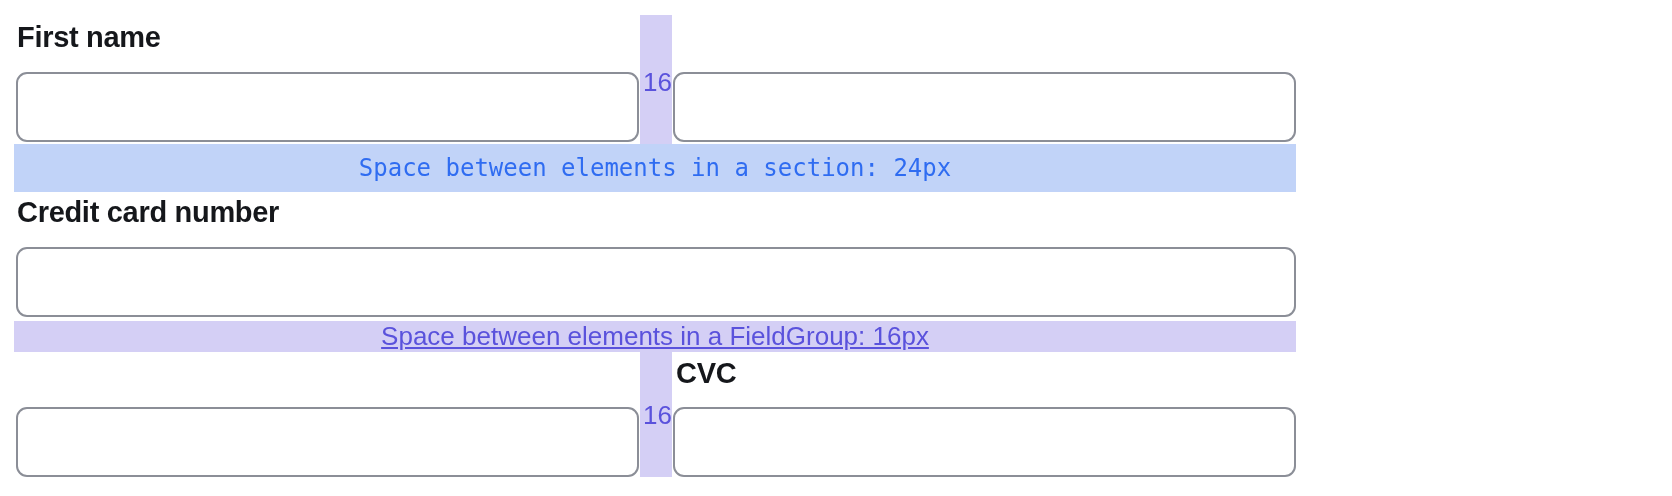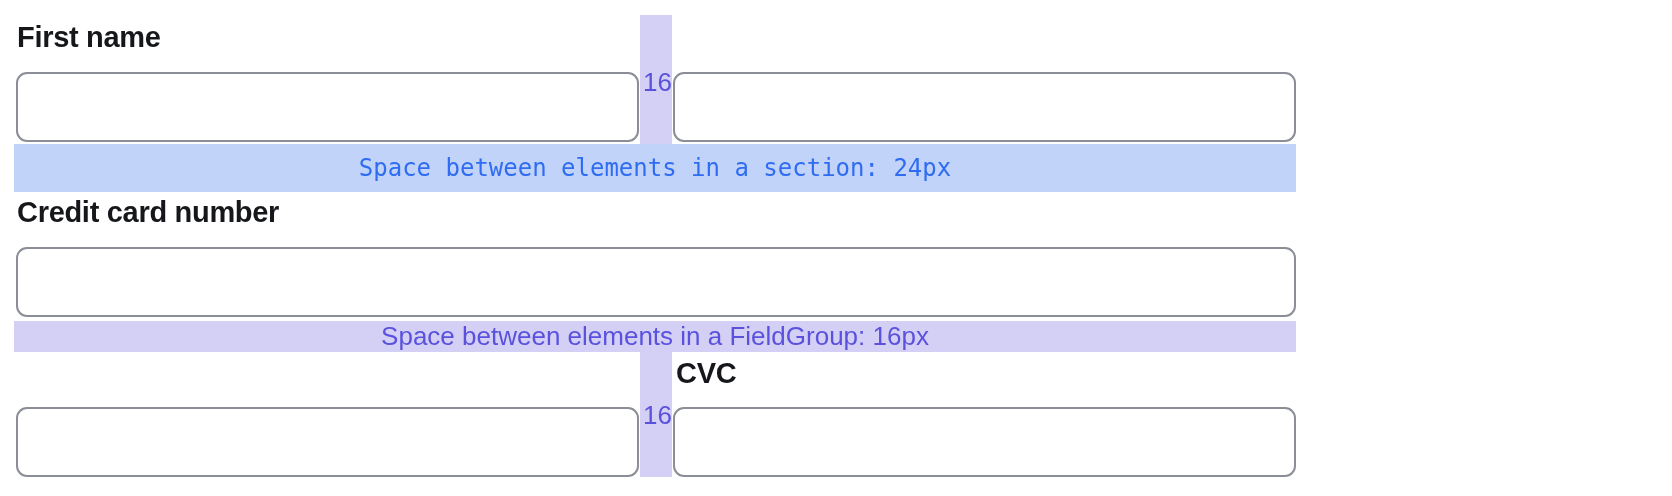--- a/index.html
+++ b/index.html
@@ -66,20 +66,21 @@
     color: var(--section-band-text, #2f6cf1);
   }
   .hband.fieldgroup {
     top: 321px;
     height: 31px;
     line-height: 31px;
     background: var(--fieldgroup-band-bg, #d4cff5);
     font-family: "Liberation Sans", sans-serif;
     font-size: 26px;
     color: var(--fieldgroup-band-text, #5a52dc);
+    text-decoration: underline;
   }
   
   #label-first   { left: 17px;  top: 22px;  }
   #label-last    { left: 676px; top: 22px;  }
   #input-first   { left: 16px;  top: 72px;  width: 623px; }
   #input-last    { left: 673px; top: 72px;  width: 623px; }
   #vband-top     { top: 15px;   height: 129px; }
   #gap-top       { top: 69px;   }
   #label-card    { left: 17px;  top: 197px; }
   #input-card    { left: 16px;  top: 247px; width: 1280px; }

